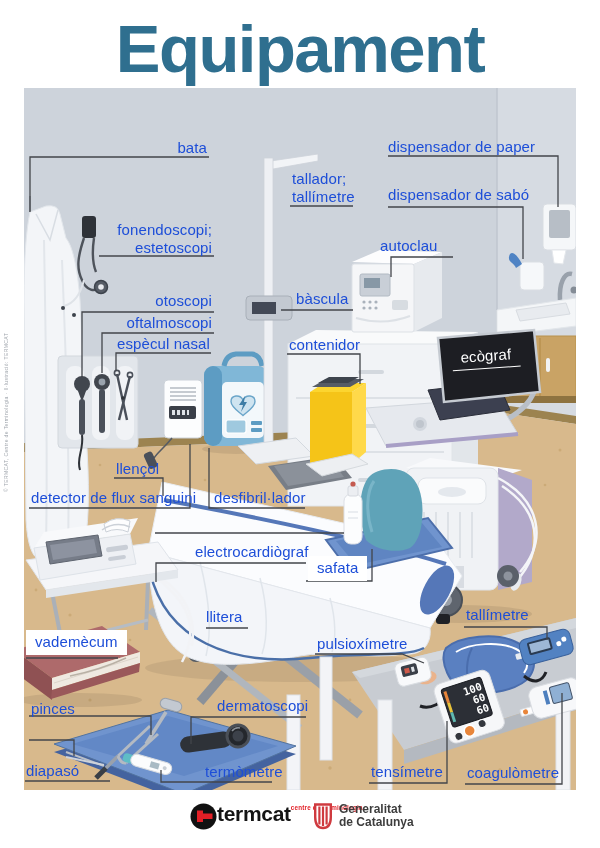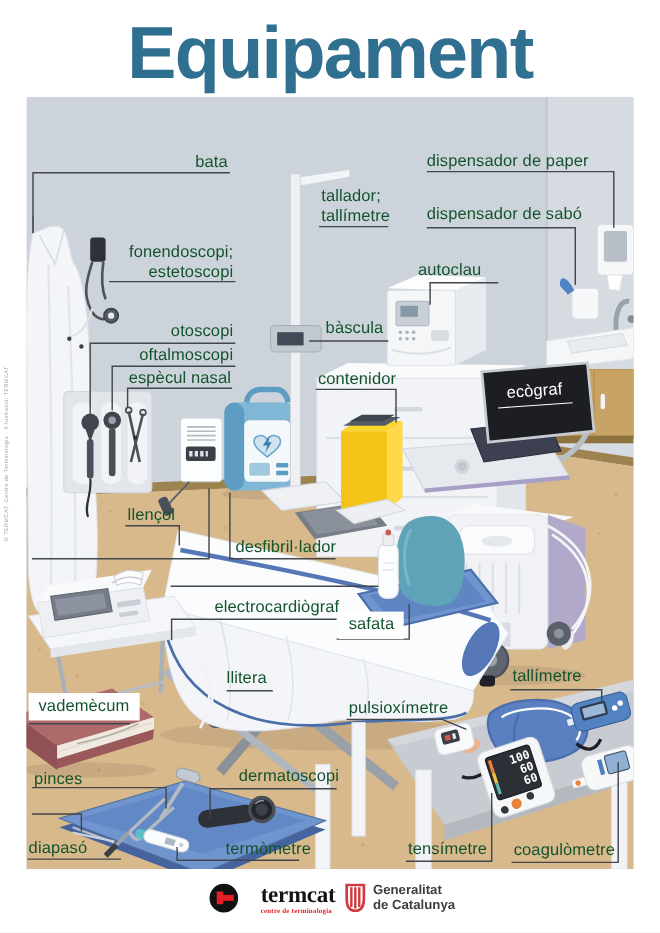--- a/index.html
+++ b/index.html
@@ -1,37 +1,37 @@
 <!DOCTYPE html>
 <html><head>
 <meta charset="utf-8">
 <style>
   html,body{margin:0;padding:0;background:#eee;}
   .poster{position:relative;width:600px;height:848px;background:#ffffff;overflow:hidden;
           font-family:"Liberation Sans",sans-serif;}
   .title{position:absolute;left:0;top:10px;width:100%;text-align:center;
          font-size:67px;font-weight:bold;letter-spacing:-1.5px;color:#2f6f8f;}
   .scene-svg{position:absolute;left:0;top:0;}
-  .lbl{position:absolute;font-size:15px;line-height:17.5px;color:#14532d;
+  .lbl{position:absolute;font-size:15px;line-height:17.5px;color:#1d4ed8;
        white-space:pre-line;letter-spacing:.1px;}
   .ra{text-align:right;}
   .boxlbl{background:#ffffff;padding:3px 9px 4px;}
   .ecograf-lbl{color:#ffffff;border-bottom:1.3px solid #ffffff;padding-bottom:3px;
                text-align:center;transform:rotate(-4deg);}
   .bp-display{position:absolute;left:450px;top:684px;width:36px;height:36px;
               transform:rotate(-19deg);color:#ffffff;
               font-family:"DejaVu Sans Mono",monospace;font-weight:bold;
               font-size:10.5px;line-height:11px;display:flex;flex-direction:column;
               align-items:flex-end;justify-content:center;}
   .credit{position:absolute;left:3px;top:492px;transform:rotate(-90deg);
           transform-origin:0 0;font-size:5px;color:#a0a6ad;letter-spacing:.4px;
           white-space:nowrap;}
   .footer{position:absolute;left:0;top:800px;width:100%;height:44px;}
   .termcat{position:absolute;left:190px;top:3px;display:flex;align-items:flex-start;}
-  .termcat-text{margin-left:20px;display:flex;flex-direction:column;font-family:Liberation Serif, serif;}
+  .termcat-text{margin-left:0;display:flex;flex-direction:row;}
   .termcat-word{font-size:21px;font-weight:bold;color:#141414;letter-spacing:-.3px;line-height:21px;}
   .termcat-sub{font-size:6.3px;font-weight:bold;color:#e31f26;letter-spacing:.2px;margin-top:1px;}
   .gencat{position:absolute;left:313px;top:3px;display:flex;align-items:flex-start;}
   .gencat-text{margin-left:6px;font-size:12px;font-weight:bold;color:#3d3d3d;line-height:12.5px;}
 </style>
 </head>
 <body>
 
 <div class="poster">
 
@@ -437,20 +437,21 @@
 estetoscopi</div>
   <div class="lbl" style="left:388px;top:186px">dispensador de sabó</div>
   <div class="lbl" style="left:380px;top:237px">autoclau</div>
   <div class="lbl ra" style="left:122px;top:292px;width:90px">otoscopi</div>
   <div class="lbl" style="left:296px;top:290px">bàscula</div>
   <div class="lbl ra" style="left:98px;top:314px;width:114px">oftalmoscopi</div>
   <div class="lbl ra" style="left:95px;top:335px;width:115px">espècul nasal</div>
   <div class="lbl" style="left:289px;top:336px">contenidor</div>
   <div class="lbl ecograf-lbl" style="left:452px;top:347px;width:68px">ecògraf</div>
   <div class="lbl" style="left:116px;top:460px">llençol</div>
+  <div class="lbl" style="left:31px;top:489px">detector de flux sanguini</div>
   <div class="lbl" style="left:214px;top:489px">desfibril·lador</div>
   <div class="lbl" style="left:195px;top:543px">electrocardiògraf</div>
   <div class="lbl boxlbl" style="left:308px;top:556px">safata</div>
   <div class="lbl" style="left:206px;top:608px">llitera</div>
   <div class="lbl" style="left:466px;top:606px">tallímetre</div>
   <div class="lbl boxlbl" style="left:26px;top:630px">vademècum</div>
   <div class="lbl" style="left:317px;top:635px">pulsioxímetre</div>
   <div class="lbl" style="left:217px;top:697px">dermatoscopi</div>
   <div class="lbl" style="left:31px;top:700px">pinces</div>
   <div class="lbl" style="left:26px;top:762px">diapasó</div>

